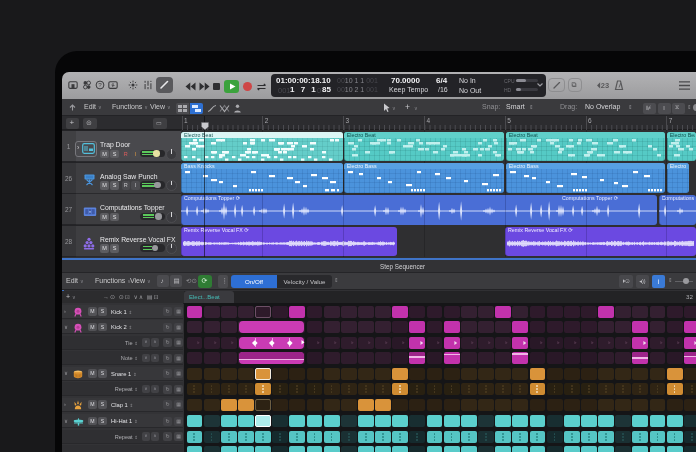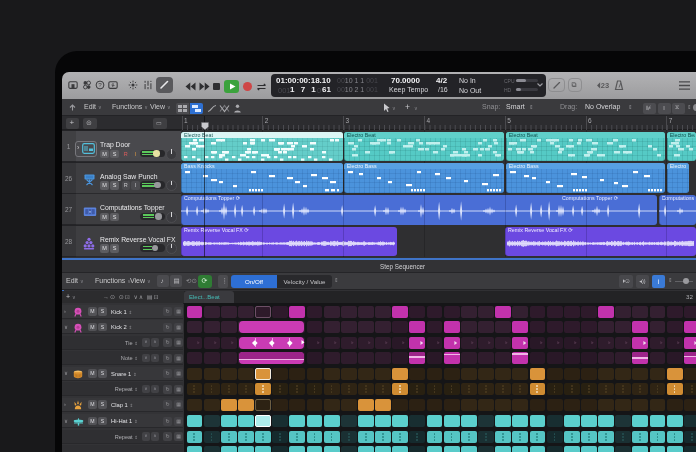--- a/index.html
+++ b/index.html
@@ -82,26 +82,26 @@
     <div style="left:194px;top:10px;width:11px;height:10px">
       <svg width="100%" height="100%" viewBox="0 0 11 10">
         <path d="M1.5 3.5h8M9.5 3.5L7.8 1.8M9.5 6.5h-8M1.5 6.5l1.7 1.7" stroke="#2e2e30" stroke-width="1.2" fill="none"></path>
       </svg>
     </div>
     <div style="left:209px;top:2px;width:275px;height:23px;background:#232327;border-radius:4px"></div>
     <div class="t" style="left:214px;top:4px;font-size:8px;font-weight:bold;color:#f2f2f4">01:00:00:18.10</div>
     <div class="t" style="left:216px;top:13.5px;font-size:7.5px;color:#47474d">001</div>
     <div class="t" style="left:228px;top:13px;font-size:8px;font-weight:bold;color:#f2f2f4;letter-spacing:2px">1 7 1</div>
     <div class="t" style="left:255px;top:13.5px;font-size:7.5px;color:#47474d">0</div>
-    <div class="t" style="left:260px;top:13px;font-size:8px;font-weight:bold;color:#f2f2f4">61</div>
+    <div class="t" style="left:260px;top:13px;font-size:8px;font-weight:bold;color:#f2f2f4">85</div>
     <div class="t" style="left:275px;top:4.5px;font-size:7px;color:#47474d">00<span style="color:#85858b">10 1 1</span> 001</div>
     <div class="t" style="left:275px;top:13.5px;font-size:7px;color:#47474d">00<span style="color:#85858b">10 2 1</span> 001</div>
     <div class="t" style="left:329px;top:4px;font-size:8px;font-weight:bold;color:#f2f2f4">70.0000</div>
     <div class="t" style="left:327px;top:14px;font-size:7px;color:#d8d8dc">Keep Tempo</div>
-    <div class="t" style="left:374px;top:4px;font-size:8px;font-weight:bold;color:#f2f2f4">4/2</div>
+    <div class="t" style="left:374px;top:4px;font-size:8px;font-weight:bold;color:#f2f2f4">6/4</div>
     <div class="t" style="left:376px;top:14px;font-size:7px;color:#d8d8dc">/16</div>
     <div class="t" style="left:397px;top:5px;font-size:7px;color:#d8d8dc">No In</div>
     <div class="t" style="left:397px;top:14.5px;font-size:7px;color:#d8d8dc">No Out</div>
     <div class="t" style="left:442px;top:6px;font-size:5px;color:#6a6a70">CPU</div>
     <div style="left:454px;top:6.5px;width:22px;height:3px;background:#3a3a40;border-radius:2px"></div>
     <div style="left:454px;top:6.5px;width:10px;height:3px;background:#8a8a92;border-radius:2px"></div>
     <div class="t" style="left:442px;top:15px;font-size:5px;color:#6a6a70">HD</div>
     <div style="left:454px;top:15.5px;width:22px;height:3px;background:#3a3a40;border-radius:2px"></div>
     <div style="left:454px;top:15.5px;width:5px;height:3px;background:#8a8a92;border-radius:2px"></div>
     <div style="left:474px;top:10px;width:8px;height:6px">

